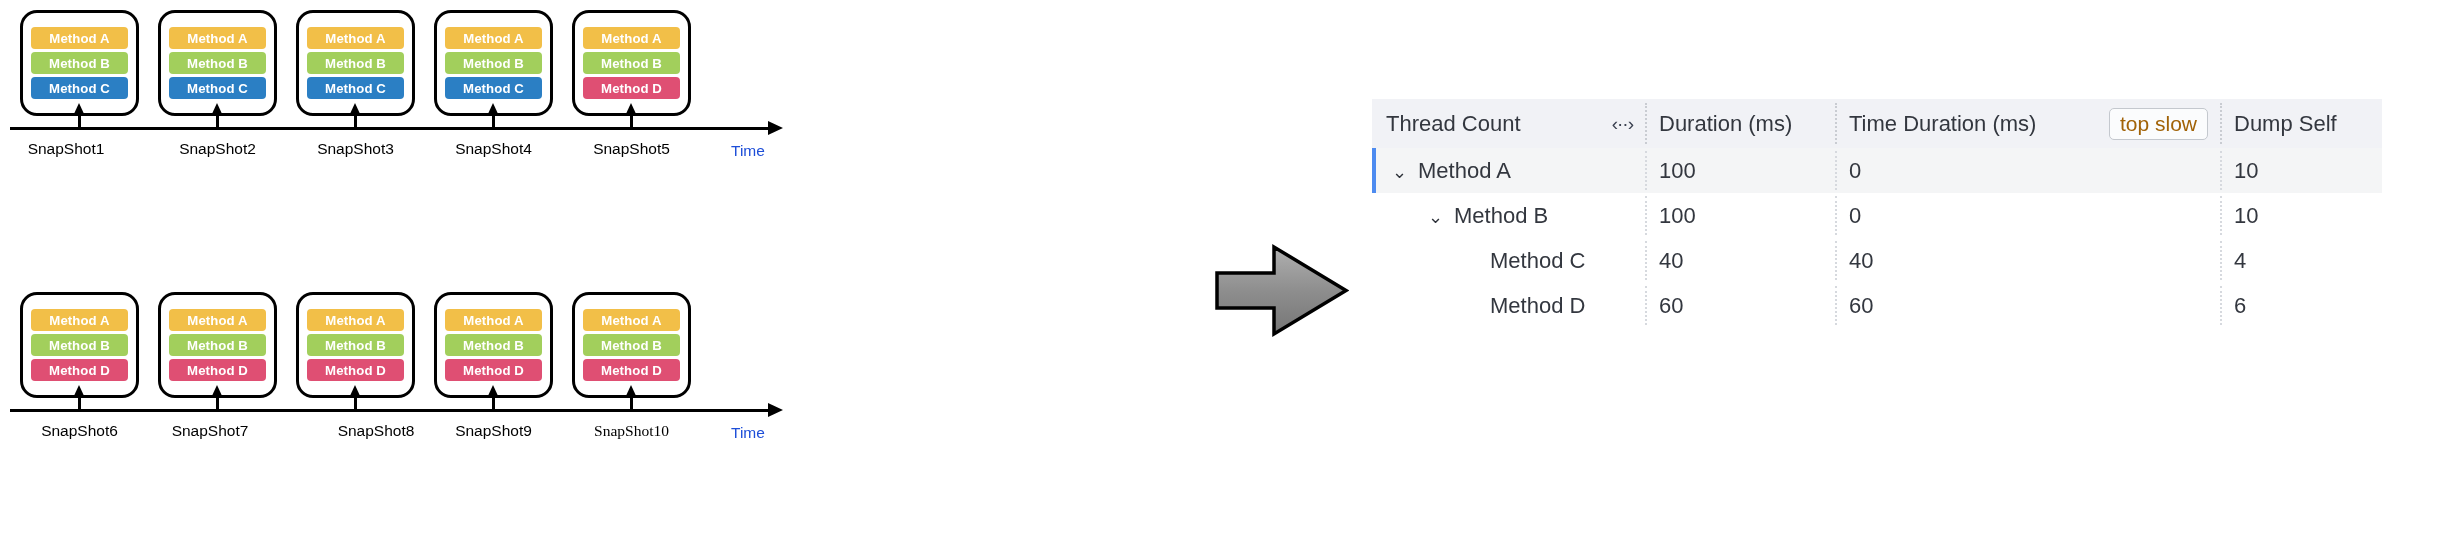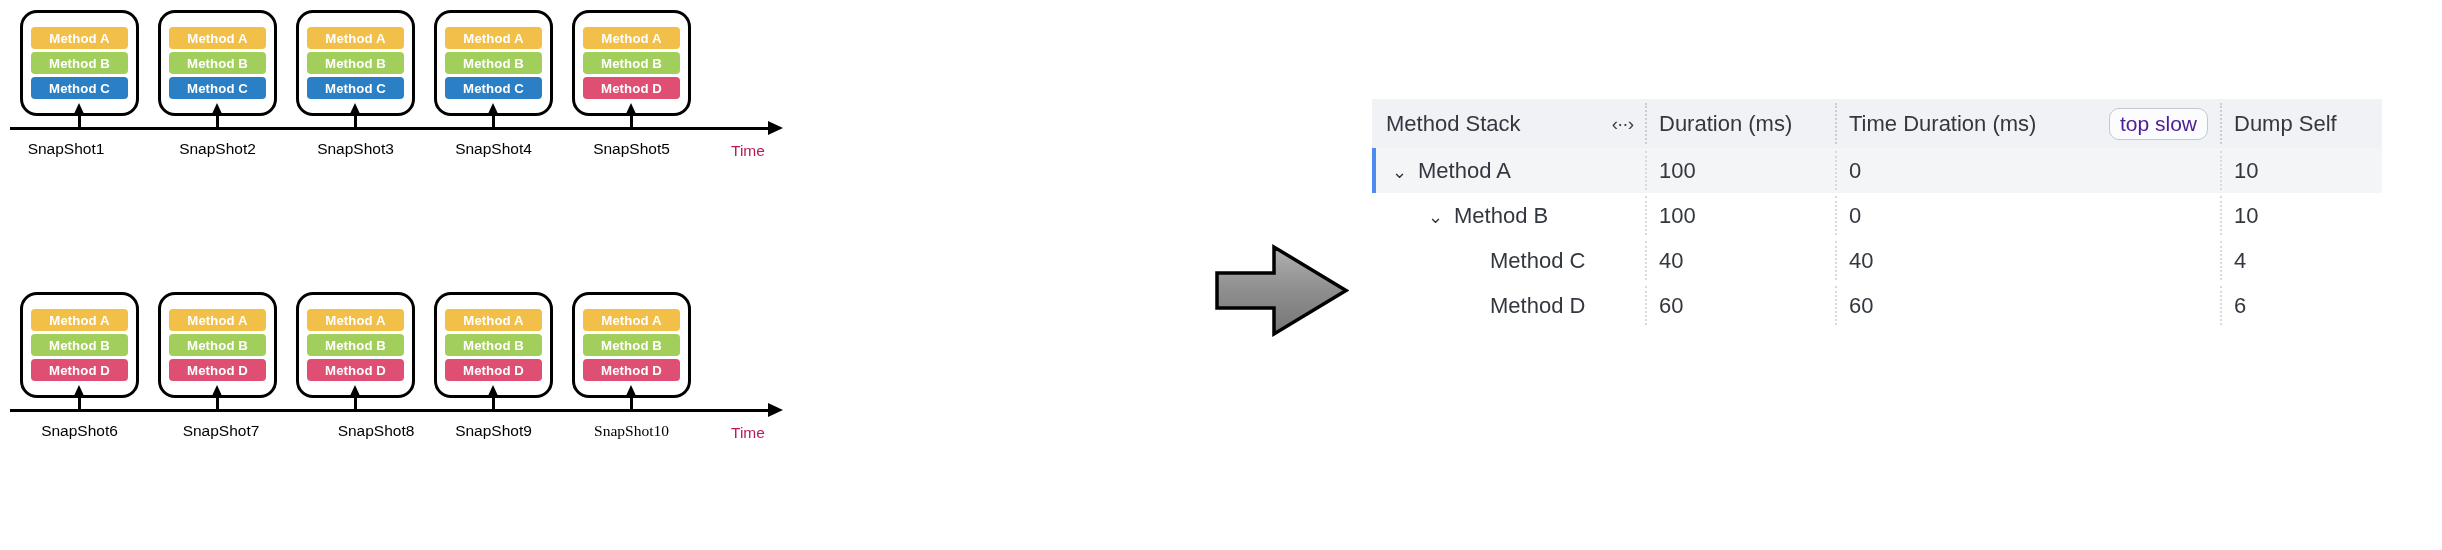--- a/index.html
+++ b/index.html
@@ -87,21 +87,21 @@
     height: 0;
     border-top: 7.5px solid transparent;
     border-bottom: 7.5px solid transparent;
     border-left: 15px solid #000000;
   }
   .axis-time-label {
     position: absolute;
     left: 731px;
     top: 142px;
     font-size: 15.5px;
-    color: #be185d;
+    color: #1d4ed8;
   }
 
   .tick {
     position: absolute;
     top: 114px;
     width: 3px;
     height: 16px;
     background: #000000;
   }
   .tick-head {
@@ -181,23 +181,23 @@
   .resize-icon {
     color: #3b4150;
     font-size: 19px;
     letter-spacing: -1px;
     white-space: nowrap;
   }
 
   .topslow-btn {
     display: inline-block;
     border: 1px solid #c4c8ce;
-    border-radius: 10px;
+    border-radius: 5px;
     background: #fbfcfd;
-    color: #4c1d95;
+    color: #a16207;
     font-size: 21px;
     padding: 4px 10px 5px 10px;
     line-height: 1;
     cursor: pointer;
     white-space: nowrap;
   }
 
   .tbl tbody td {
     height: 45px;
     font-size: 22px;
@@ -330,21 +330,21 @@
       </div>
     <div class="axis"></div>
     <div class="axis-head"></div>
     <div class="axis-time-label">Time</div>
     <div id="ticks-1">
         <div class="tick" style="left: 78px;"></div>
         <div class="tick-head" style="left: 78px;"></div>
         <div class="snap-label" style="left: 79.5px;">SnapShot6</div>
         <div class="tick" style="left: 216px;"></div>
         <div class="tick-head" style="left: 216px;"></div>
-        <div class="snap-label" style="left: 221px;">SnapShot7</div>
+        <div class="snap-label" style="left: 210px;">SnapShot7</div>
         <div class="tick" style="left: 354px;"></div>
         <div class="tick-head" style="left: 354px;"></div>
         <div class="snap-label" style="left: 376px;">SnapShot8</div>
         <div class="tick" style="left: 492px;"></div>
         <div class="tick-head" style="left: 492px;"></div>
         <div class="snap-label" style="left: 493.5px;">SnapShot9</div>
         <div class="tick" style="left: 630px;"></div>
         <div class="tick-head" style="left: 630px;"></div>
         <div class="snap-label" style="left: 631.5px; font-family: Liberation Serif, serif;">SnapShot10</div>
       </div>
@@ -368,21 +368,21 @@
     <colgroup>
       <col style="width:273px">
       <col style="width:190px">
       <col style="width:385px">
       <col style="width:162px">
     </colgroup>
     <thead>
       <tr>
         <th>
           <div class="th-inner">
-            <span>Method Stack</span>
+            <span>Thread Count</span>
             <span class="resize-icon">‹··›</span>
           </div>
         </th>
         <th class="divided">
           <span>Duration (ms)</span>
         </th>
         <th class="divided">
           <div class="th-inner">
             <span>Time Duration (ms)</span>
             <span class="topslow-btn">top slow</span>

